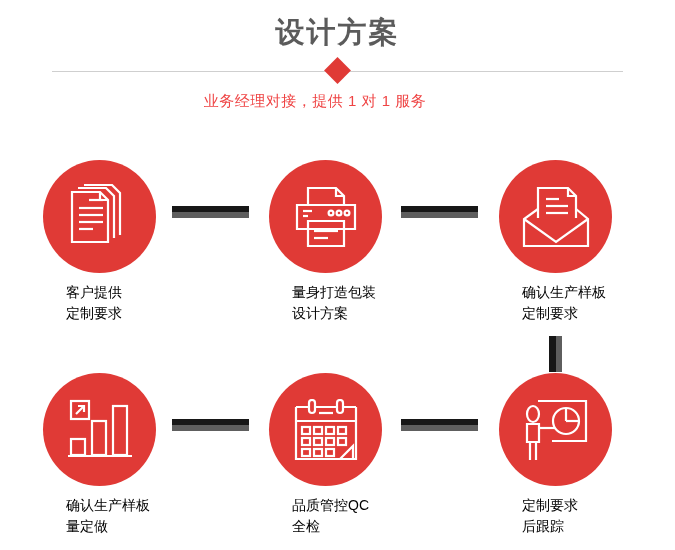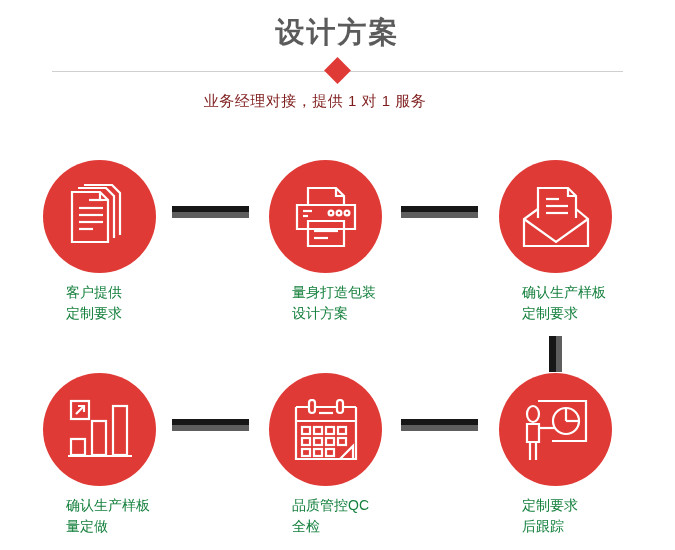--- a/index.html
+++ b/index.html
@@ -60,21 +60,21 @@
     background: #e03a36;
     transform: rotate(45deg);
   }
   .page-subtitle {
     position: absolute;
     left: 0;
     top: 90px;
     width: 630px;
     text-align: center;
     font-size: 15px;
-    color: #7f1d1d;
+    color: #ef4444;
     letter-spacing: 0.5px;
     line-height: 22px;
   }
 
   
   .steps {
     position: absolute;
     left: 0;
     top: 0;
     width: 675px;
@@ -100,21 +100,21 @@
     top: 50%;
     transform: translate(-50%, -50%);
     display: block;
   }
   .step-label {
     position: absolute;
     top: 122px;
     left: 23px;
     width: 150px;
     font-size: 14px;
-    color: #15803d;
+    color: #000000;
     line-height: 21px;
     white-space: pre-line;
     text-align: left;
   }
 
   
   .step-1 { left: 43px;  top: 160px; }
   .step-2 { left: 269px; top: 160px; }
   .step-3 { left: 499px; top: 160px; }
   .step-4 { left: 43px;  top: 373px; }

